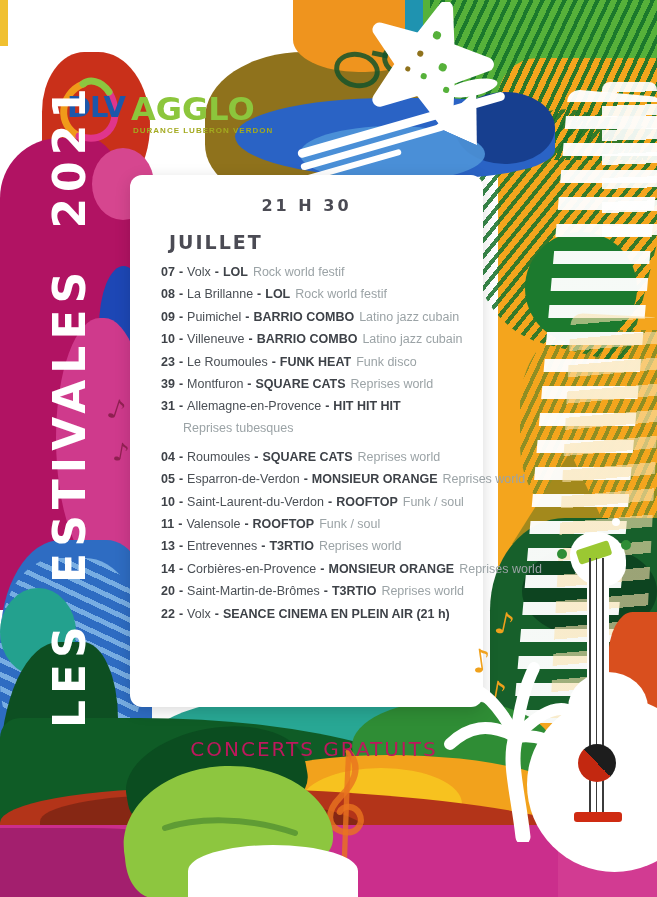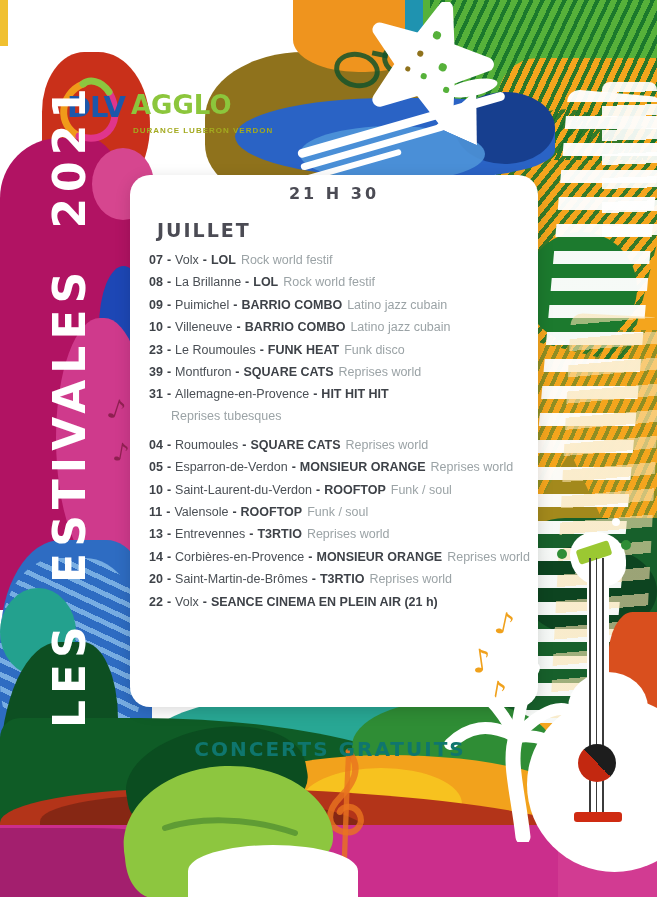--- a/index.html
+++ b/index.html
@@ -42,46 +42,46 @@
   .mid-green{left:352px;top:700px;width:200px;height:92px;background:#2f8d35;border-radius:50%;}
   .orange-bottom{left:235px;top:755px;width:340px;height:86px;background:#f2a21c;border-radius:45% 55% 30% 30%;}
   .yellow-bottom{left:300px;top:768px;width:162px;height:72px;background:#f7c520;border-radius:50%;opacity:.9;}
   .red-wave{left:0;top:788px;width:642px;height:86px;background:#b33419;border-radius:30% 70% 0 0 / 40% 90% 0 0;}
   .maroon-ov{left:40px;top:795px;width:330px;height:66px;background:#7e2614;opacity:.85;border-radius:40% 60% 0 0;}
   .magenta-bottom{left:0;top:825px;width:657px;height:72px;background:#cb2e8c;}
   .magenta-corner{left:0;top:828px;width:230px;height:69px;background:#a31f6e;border-radius:0 60% 0 0;}
   .pink-br{left:558px;top:690px;width:99px;height:207px;background:#d23b92;border-radius:40% 0 0 0;}
   .red-br{left:608px;top:612px;width:49px;height:96px;background:#d94f1e;border-radius:50% 0 0 50%;}
   
-  .card{left:130px;top:175px;width:408px;height:532px;background:#ffffff;border-radius:20px;
-        box-shadow:0 4px 16px rgba(0,0,0,.15);z-index:30;padding:0;box-sizing:border-box;}
+  .card{left:130px;top:175px;width:353px;height:532px;background:#ffffff;border-radius:12px;
+        box-shadow:0 4px 16px rgba(0,0,0,.15);z-index:30;padding:12px;box-sizing:border-box;}
   .time{margin-top:9px;text-align:center;font-family:"DejaVu Sans",sans-serif;font-weight:800;
         font-size:16px;letter-spacing:3px;color:#4b4b54;}
   .sec-title{font-family:"DejaVu Sans",sans-serif;font-weight:800;font-size:19px;letter-spacing:2px;
         color:#4b4b54;margin:16px 0 0 27px;}
   .sec-title.aout{margin-top:15px;}
   .events{margin:8px 0 0 19px;}
   .event{white-space:nowrap;font-size:12.5px;line-height:22.4px;color:#4a4f55;}
   .event.wrap{white-space:normal;width:295px;}
   .e-date,.e-band{font-weight:700;color:#3e4248;}
   .e-sep{margin:0 4px;font-weight:600;color:#3e4248;}
   .e-genre{color:#9ba3a6;margin-left:5px;}
   .e-genre2{color:#9ba3a6;padding-left:22px;line-height:20px;}
   
   .vtitle{left:44px;top:168px;height:560px;writing-mode:vertical-rl;transform:rotate(180deg);
           font-family:"DejaVu Sans",sans-serif;font-weight:800;font-size:44px;letter-spacing:6px;
           word-spacing:16px;color:#ffffff;z-index:28;white-space:nowrap;}
-  .footer{left:140px;top:737px;width:380px;text-align:center;font-family:"DejaVu Sans",sans-serif;
-          font-weight:700;font-size:20px;letter-spacing:2px;color:#0f766e;z-index:35;}
+  .footer{left:124px;top:737px;width:380px;text-align:center;font-family:"DejaVu Sans",sans-serif;
+          font-weight:400;font-size:20px;letter-spacing:2px;color:#be185d;z-index:35;}
   
   .logo{left:55px;top:80px;width:230px;height:72px;z-index:26;}
   .logo-dlv{position:absolute;left:12px;top:10px;font-family:"DejaVu Sans",sans-serif;font-weight:800;
             font-size:29px;color:#1c57aa;letter-spacing:-1px;}
   .logo-agglo{position:absolute;left:76px;top:10px;font-family:"DejaVu Sans",sans-serif;font-weight:800;
-            font-size:26px;color:#8cc63c;letter-spacing:0;}
+            font-size:32px;color:#8cc63c;letter-spacing:0;}
   .logo-sub{position:absolute;left:78px;top:46px;font-size:8px;font-weight:700;letter-spacing:1px;color:#a3aa1f;}
   
   .note{position:absolute;font-family:"DejaVu Sans",sans-serif;z-index:31;}
   .note-r1{left:495px;top:606px;font-size:30px;color:#f0a11c;transform:rotate(12deg);}
   .note-r2{left:471px;top:642px;font-size:32px;color:#f0a11c;transform:rotate(-8deg);}
   .note-r3{left:486px;top:674px;font-size:32px;color:#f0a11c;transform:rotate(10deg);}
   .note-l1{left:108px;top:394px;font-size:27px;color:#8e1f50;transform:rotate(18deg);}
   .note-l2{left:113px;top:438px;font-size:25px;color:#8e1f50;transform:rotate(10deg);}
   .sun-l,.sun-r{position:absolute;width:36px;height:26px;border:5px solid #14532a;border-radius:50%;opacity:.85;}
   .sun-l{left:334px;top:52px;transform:rotate(12deg);}

